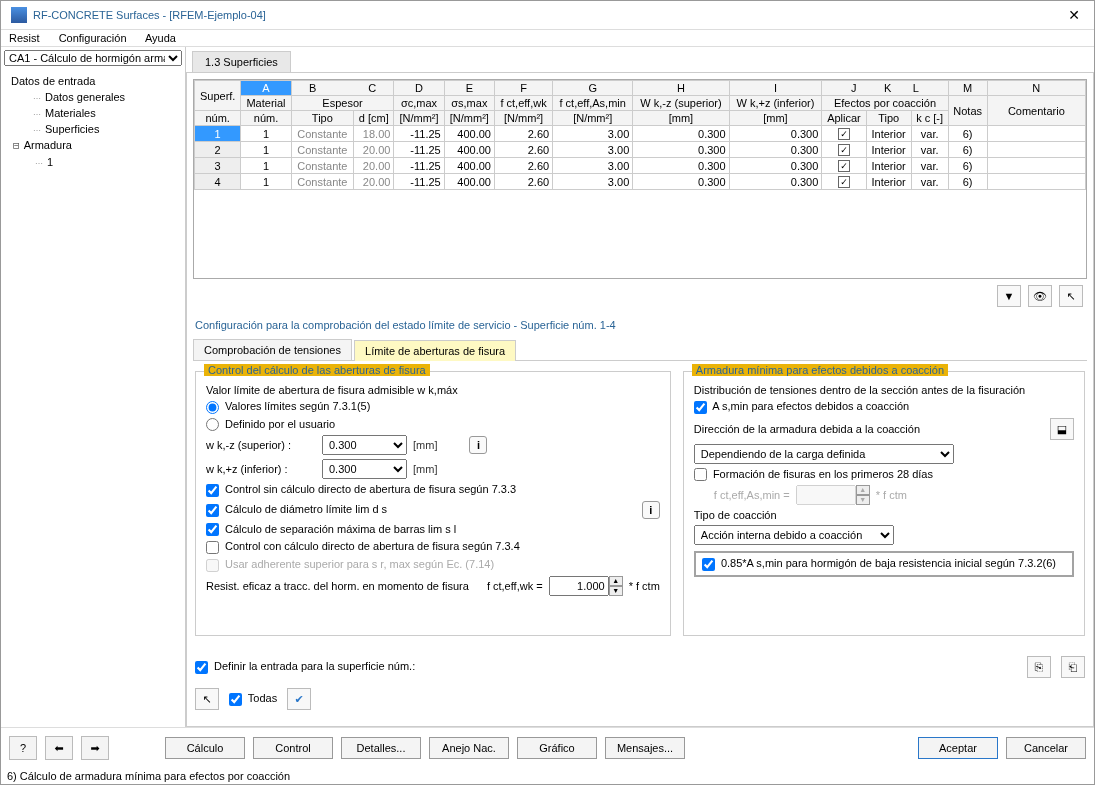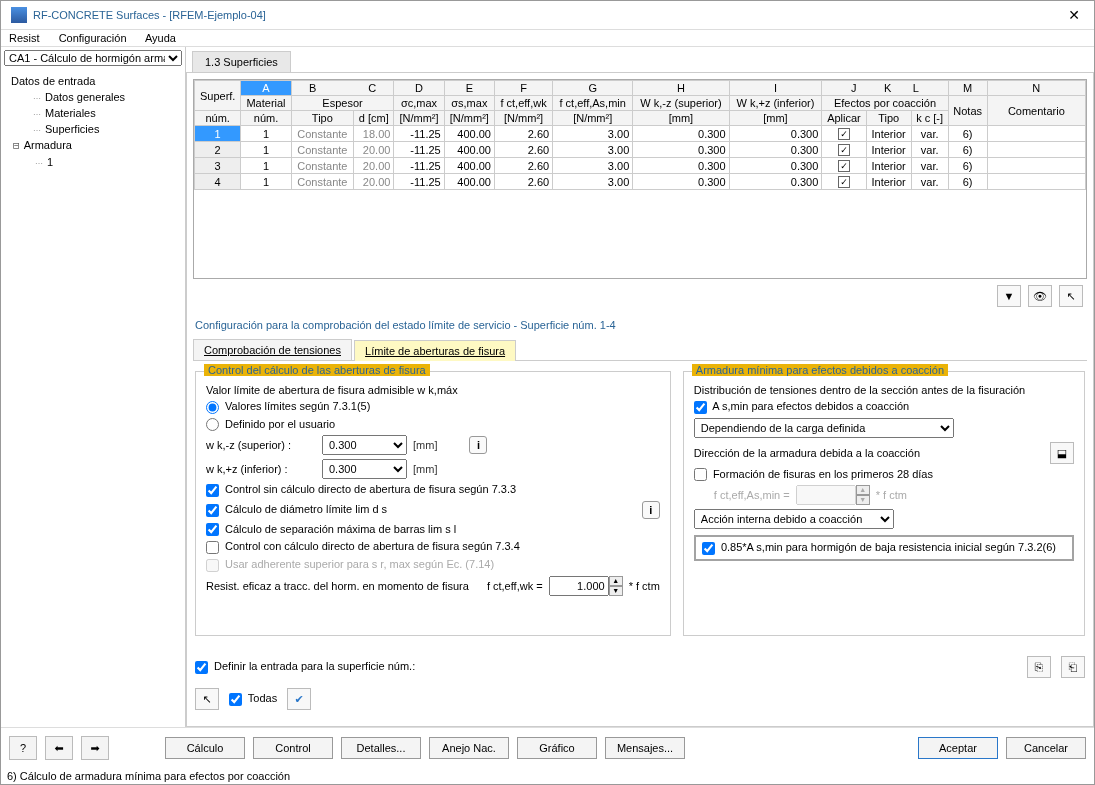--- a/index.html
+++ b/index.html
@@ -44,21 +44,21 @@
 table.grid .rowheadsel { background: #3399ff; color:#fff; }
 .chk { display:inline-block; width:12px; height:12px; border:1px solid #666; line-height:10px; font-size:9px; }
 .chk::after { content: "✓"; }
 
 .icon-row { text-align: right; padding: 6px 4px; }
 .icon-btn { display:inline-block; width:24px; height:22px; border:1px solid #bbb; background:#f8f8f8; margin-left:4px; text-align:center; line-height:20px; cursor:pointer; }
 
 .section-title { color: #2a6496; padding: 6px 2px; }
 
 .sub-tabs { border-bottom: 1px solid #ccc; margin-top: 2px; }
-.sub-tab { display: inline-block; padding: 4px 10px; border: 1px solid #ccc; border-bottom: none; background: #f4f4f4; cursor: pointer; margin-right: -1px; text-decoration: underline; }
+.sub-tab { display: inline-block; padding: 4px 10px; border: 1px solid #ccc; border-bottom: none; background: #f4f4f4; cursor: pointer; margin-right: -1px; }
 .sub-tab.active { background: #fef9c3; position: relative; top: 1px; }
 
 .form-area { flex: 1; display: flex; gap: 12px; padding: 10px 2px; overflow: hidden; }
 .fieldset { border: 1px solid #ccc; padding: 8px 10px 10px 10px; flex: 1; position: relative; }
 .fieldset > .legend { position: absolute; top: -8px; left: 8px; background: #eab308; padding: 0 4px; color: #2a6496; font-size: 11px; }
 
 .row { display: flex; align-items: center; gap: 6px; margin: 4px 0; }
 .row .lbl { white-space: nowrap; }
 .row .unit { color: #333; }
 input[type=checkbox], input[type=radio] { margin: 0 3px 0 0; vertical-align: middle; }
@@ -315,42 +315,45 @@
 
           <div class="fieldset">
             <div class="legend">Armadura mínima para efectos debidos a coacción</div>
             <div class="row sub">
                 <span class="lbl">Distribución de tensiones dentro de la sección antes de la fisuración</span>
               </div>
             <div class="row">
                 <label><input type="checkbox" checked="" style=""> <span>A s,min para efectos debidos a coacción</span></label>
               </div>
             <div class="row sub">
-                <select class="small" style="width:260px"><option>Dependiendo de la carga definida</option></select>
-              </div>
-            <div class="row sub">
               <span class="lbl">Dirección de la armadura debida a la coacción</span>
               <span style="flex:1"></span>
               <span class="btn-sq">⬓</span>
             </div>
+            <div class="row sub">
+                <select class="small" style="width:260px"><option>Dependiendo de la carga definida</option></select>
+              </div>
             <div class="row sub">
                 <label><input type="checkbox" style=""> <span>Formación de fisuras en los primeros 28 días</span></label>
               </div>
             <div class="row sub disabled-text">
               <span style="width:14px"></span>
               <span class="lbl">f ct,eff,As,min =</span>
               <div class="spinner">
                 <input class="small" disabled="" style="">
                 <div class="btns">
                     <span>▲</span>
                     <span>▼</span>
                   </div>
               </div>
               <span>* f ctm</span>
             </div>
+            <div class="row sub">
+                <span class="lbl">Tipo de coacción</span>
+              </div>
             <div class="row sub">
                 <select class="small" style="width:200px"><option>Acción interna debido a coacción</option></select>
               </div>
             <div class="highlight-box row sub">
               <label><input type="checkbox" checked="" style=""> <span>0.85*A s,min para hormigón de baja resistencia inicial según 7.3.2(6)</span></label>
             </div>
           </div>
         </div>
 
         <div class="define-row">

